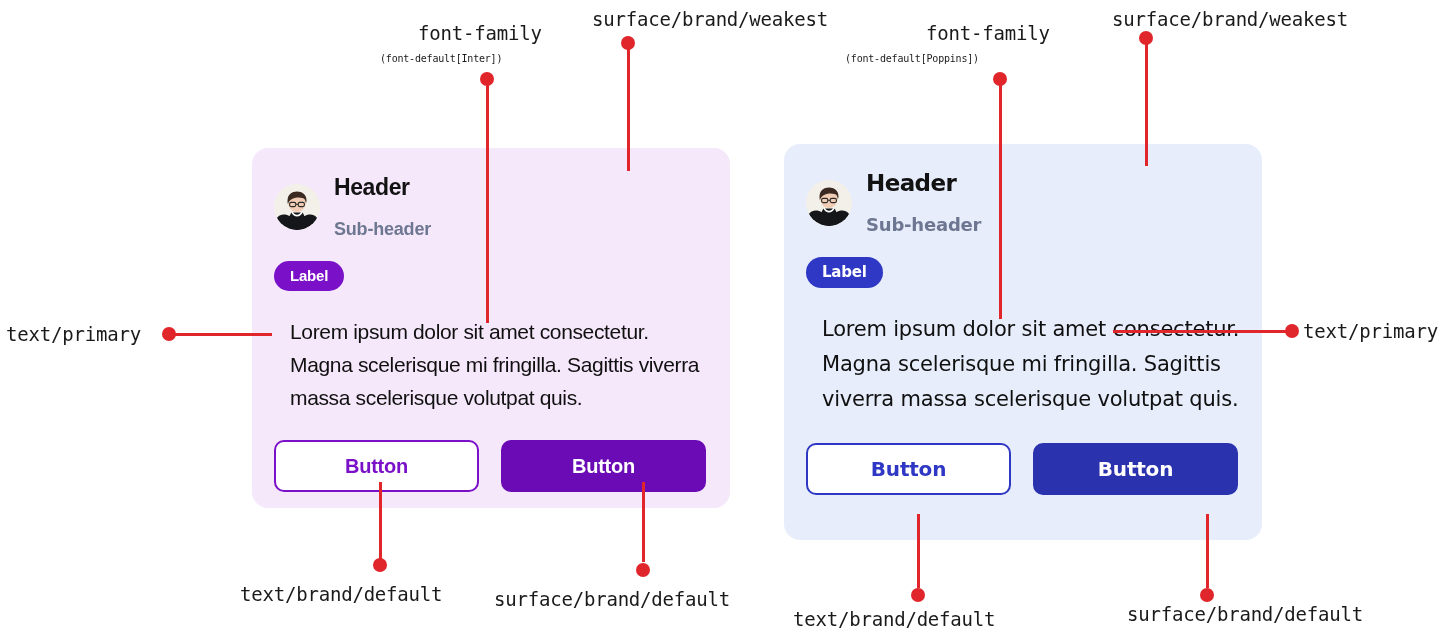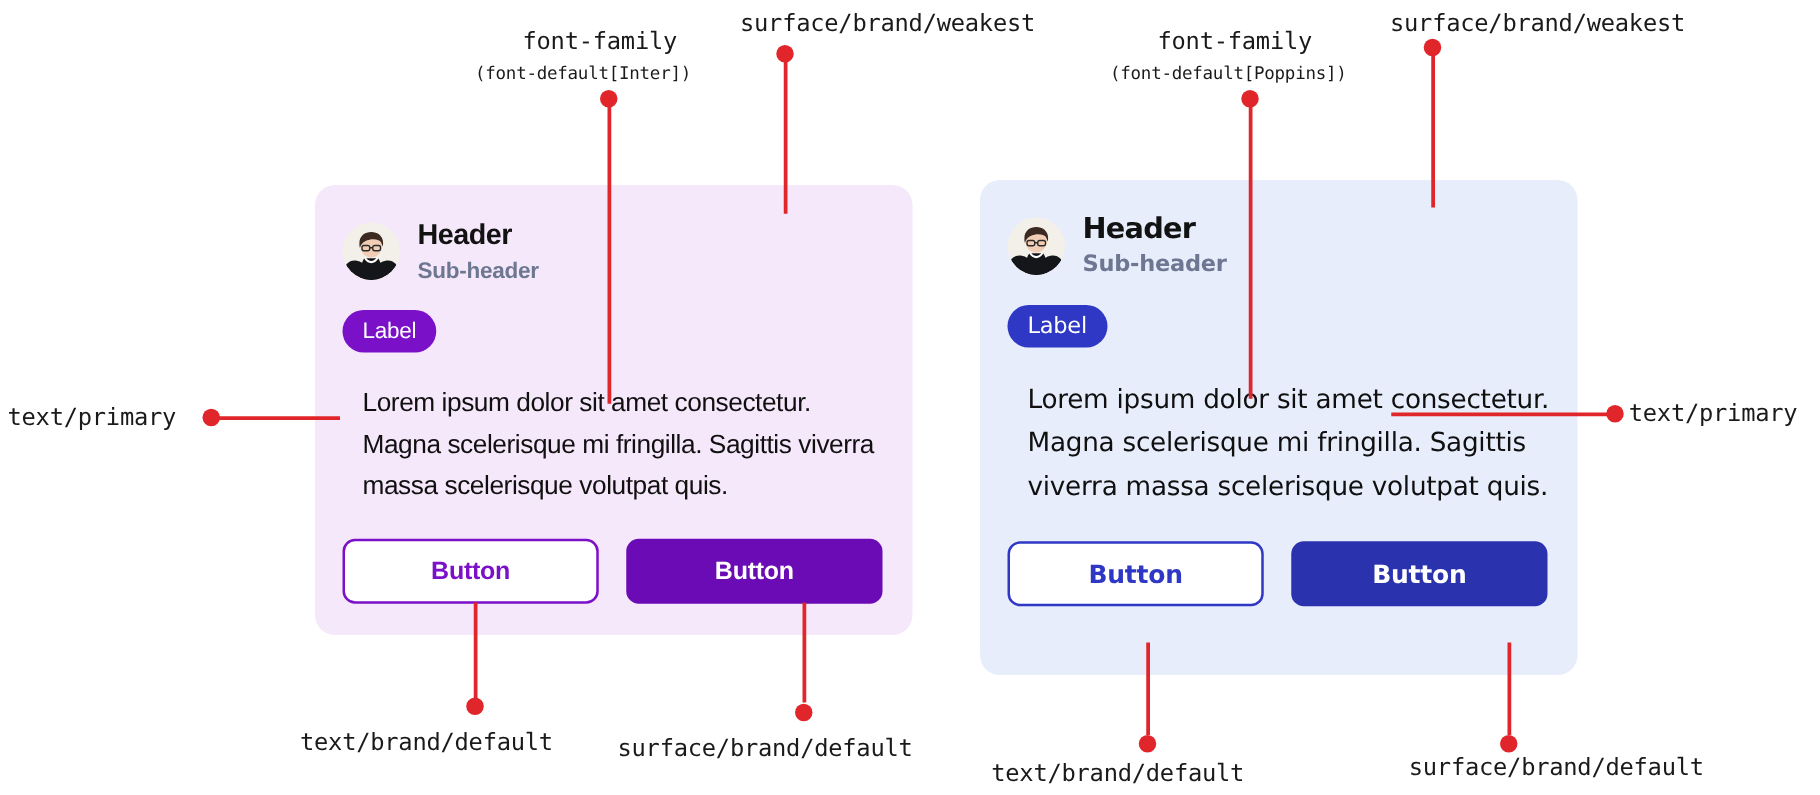--- a/index.html
+++ b/index.html
@@ -20,21 +20,21 @@
   .anno-label {
     position: absolute;
     font-family: "DejaVu Sans Mono", monospace;
     font-size: 19px;
     line-height: 27px;
     color: #1a1a1a;
     white-space: pre;
     letter-spacing: -0.2px;
   }
   .anno-label.small {
-    font-size: 14px;
+    font-size: 10px;
     line-height: 22px;
   }
   .anno-line {
     position: absolute;
     background: #e0262b;
   }
   .anno-line.v { width: 3px; }
   .anno-line.h { height: 3px; }
   .anno-dot {
     position: absolute;
@@ -84,38 +84,38 @@
     background: #f2efe9;
   }
   .avatar svg { display: block; width: 46px; height: 46px; }
 
   .head-text { display: flex; flex-direction: column; line-height: 1; }
   .header-title {
     font-size: 23px;
     font-weight: 700;
     color: #121212;
     letter-spacing: -0.4px;
-    margin-bottom: 8px;
+    margin-bottom: 21px;
   }
   .blue .header-title { letter-spacing: -0.6px; }
   .sub-header {
     font-size: 18px;
     font-weight: 700;
     color: #6e7791;
     letter-spacing: -0.2px;
   }
 
   .badge {
     display: inline-block;
     margin-top: 23px;
     padding: 6px 16px 7px 16px;
     border-radius: 999px;
     color: #ffffff;
-    font-size: 18px;
-    font-weight: 400;
+    font-size: 15px;
+    font-weight: 700;
     letter-spacing: -0.2px;
   }
   .purple .badge { background: #7b10c9; }
   .blue .badge   { background: #2f38c4; }
 
   .body-text {
     margin-top: 24px;
     font-size: 21px;
     line-height: 33px;
     color: #101010;
@@ -252,21 +252,21 @@
 <div class="anno-label" style="left:418px; top:20px;">font-family</div>
 <div class="anno-label small" style="left:380px; top:48px;">(font-default[Inter])</div>
 <div class="anno-dot" style="left:480px; top:72px;"></div>
 <div class="anno-line v" style="left:485.5px; top:79px; height:244px;"></div>
 
 <div class="anno-label" style="left:592px; top:6px;">surface/brand/weakest</div>
 <div class="anno-dot" style="left:621px; top:36px;"></div>
 <div class="anno-line v" style="left:626.5px; top:43px; height:128px;"></div>
 
 <div class="anno-label" style="left:926px; top:20px;">font-family</div>
-<div class="anno-label small" style="left:888px; top:48px;">(font-default[Poppins])</div>
+<div class="anno-label small" style="left:845px; top:48px;">(font-default[Poppins])</div>
 <div class="anno-dot" style="left:993px; top:72px;"></div>
 <div class="anno-line v" style="left:998.5px; top:79px; height:240px;"></div>
 
 <div class="anno-label" style="left:1112px; top:6px;">surface/brand/weakest</div>
 <div class="anno-dot" style="left:1139px; top:31px;"></div>
 <div class="anno-line v" style="left:1144.5px; top:38px; height:128px;"></div>
 
 <div class="anno-label" style="left:6px; top:321px;">text/primary</div>
 <div class="anno-dot" style="left:162px; top:327px;"></div>
 <div class="anno-line h" style="left:172px; top:332.5px; width:100px;"></div>

